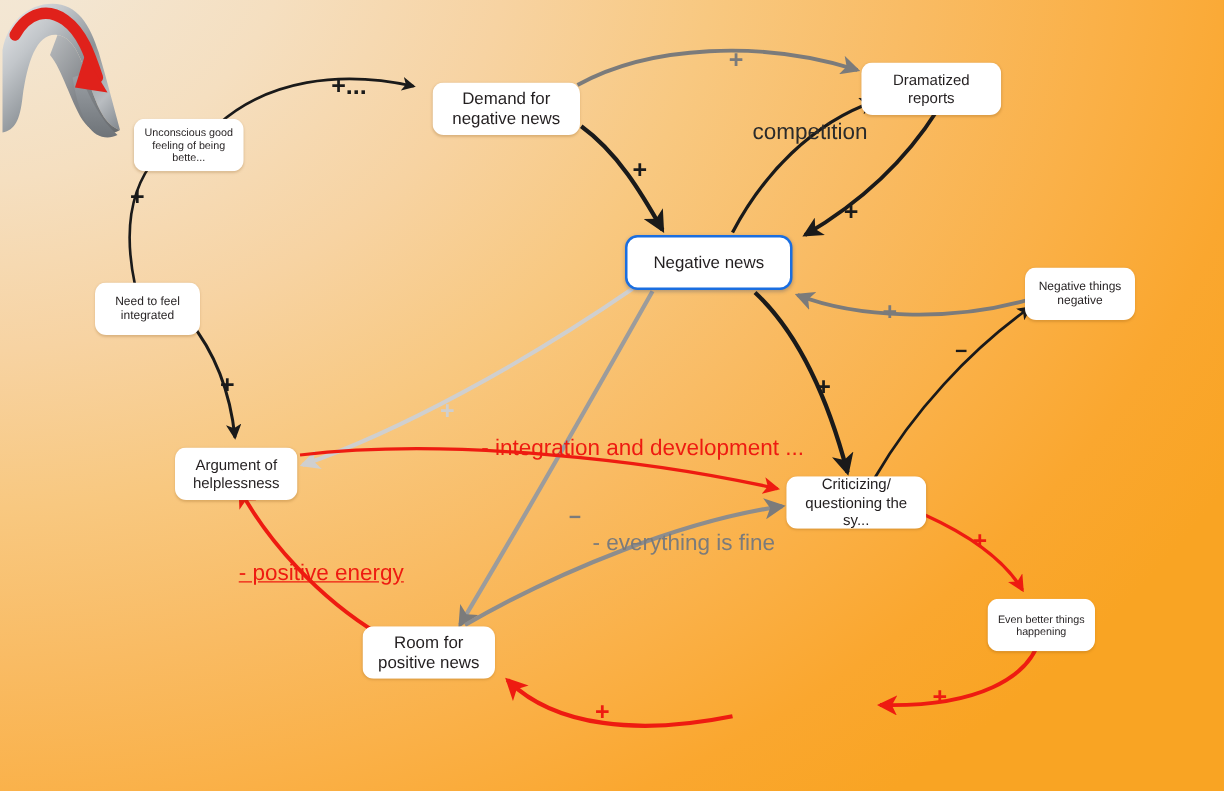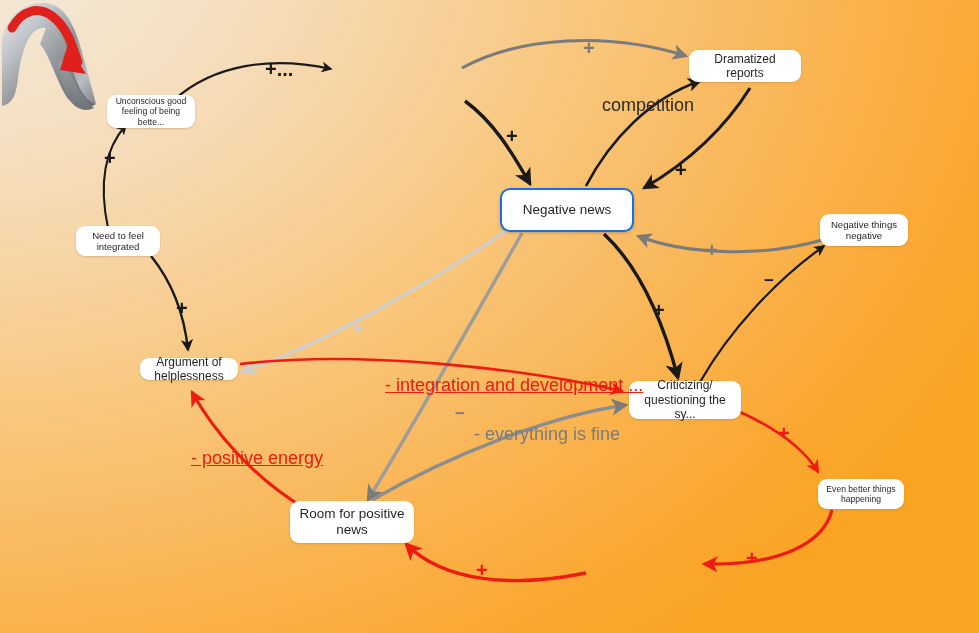--- a/index.html
+++ b/index.html
@@ -26,21 +26,21 @@
   
   .node{
     position:absolute;
     background:#ffffff;
     border-radius:9px;
     box-sizing:border-box;
     display:flex;align-items:center;justify-content:center;
     text-align:center;
     color:#231f20;
     line-height:1.2;
-    padding:10px 6px;
+    padding:20px 6px;
     box-shadow:0 1px 2px rgba(120,70,10,.22);
     border:1px solid rgba(255,255,255,0);
   }
   .node.sel{
     border:2px solid #1a6ee0;
     border-radius:10px;
     box-shadow:0 1px 3px rgba(40,60,110,.3);
   }
   .f13{font-size:13.5px;}
   .f12{font-size:12px;}
@@ -149,20 +149,23 @@
 
     <path d="M832,510 C824,542 782,566 704,564" fill="none" stroke="#ee1b11" stroke-width="3.1" marker-end="url(#ahR)"></path>
 
     <path d="M586,573 C512,588 444,582 406,544" fill="none" stroke="#ee1b11" stroke-width="3.4" marker-end="url(#ahR)"></path>
   </svg>
 
   <div class="node f9" style="left:107px;top:95px;width:88px;height:33px;">
     <span>Unconscious good feeling of being bette...</span>
   </div>
 
+  <div class="node f13" style="left:346px;top:66px;width:118px;height:39px;">
+    <span>Demand for negative news</span>
+  </div>
 
   <div class="node f12" style="left:689px;top:50px;width:112px;height:32px;">
     <span>Dramatized reports</span>
   </div>
 
   <div class="node sel f13" style="left:500px;top:188px;width:134px;height:44px;">
     <span>Negative news</span>
   </div>
 
   <div class="node f10" style="left:820px;top:214px;width:88px;height:32px;">
@@ -174,25 +177,25 @@
   </div>
 
   <div class="node f12" style="left:140px;top:358px;width:98px;height:18px;">
     <span>Argument of helplessness</span>
   </div>
 
   <div class="node f12" style="left:629px;top:381px;width:112px;height:38px;">
     <span>Criticizing/ questioning the sy...</span>
   </div>
 
-  <div class="node f9" style="left:790px;top:479px;width:86px;height:30px;margin-left:28px;">
+  <div class="node f9" style="left:790px;top:479px;width:86px;height:30px;">
     <span>Even better things happening</span>
   </div>
 
-  <div class="node f13" style="left:290px;top:501px;width:124px;height:42px;">
+  <div class="node f13" style="left:290px;top:501px;width:106px;height:42px;">
     <span>Room for positive news</span>
   </div>
 
 
   <div class="elabel sign blk" style="left:104px;top:148px;">
     <span>+</span>
   </div>
 
   <div class="elabel sign blk" style="left:265px;top:59px;">
     <span>+...</span>
@@ -227,21 +230,21 @@
   </div>
 
   <div class="elabel sign blk" style="left:653px;top:300px;">
     <span>+</span>
   </div>
 
   <div class="elabel sign-sm blk" style="left:764px;top:272px;">
     <span>−</span>
   </div>
 
-  <div class="elabel txtlbl red" style="left:385px;top:376px;text-decoration:underline;">
+  <div class="elabel txtlbl red" style="left:385px;top:349px;">
     <span>- integration and development ...</span>
   </div>
 
   <div class="elabel sign-sm gry" style="left:455px;top:405px;">
     <span>−</span>
   </div>
 
   <div class="elabel txtlbl gry" style="left:474px;top:425px;">
     <span>- everything is fine</span>
   </div>

